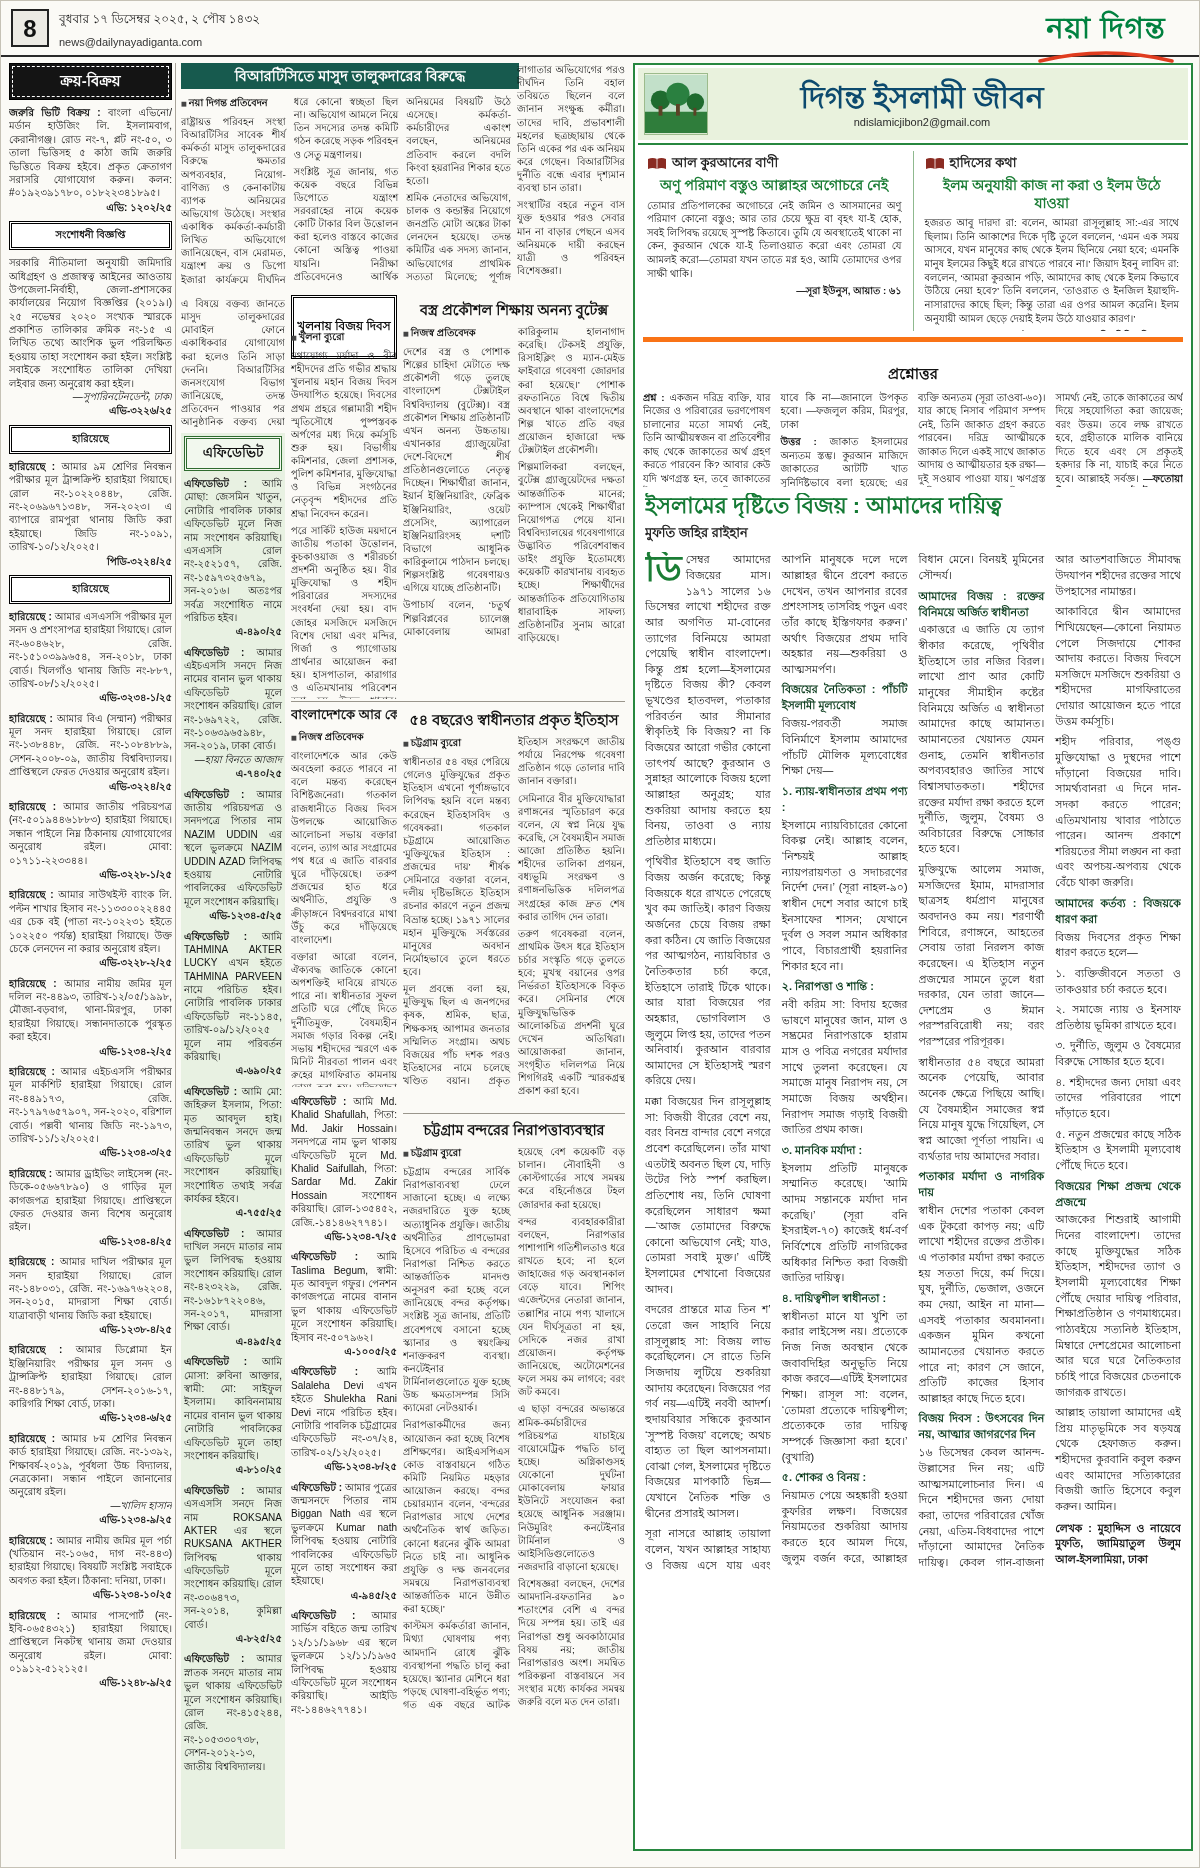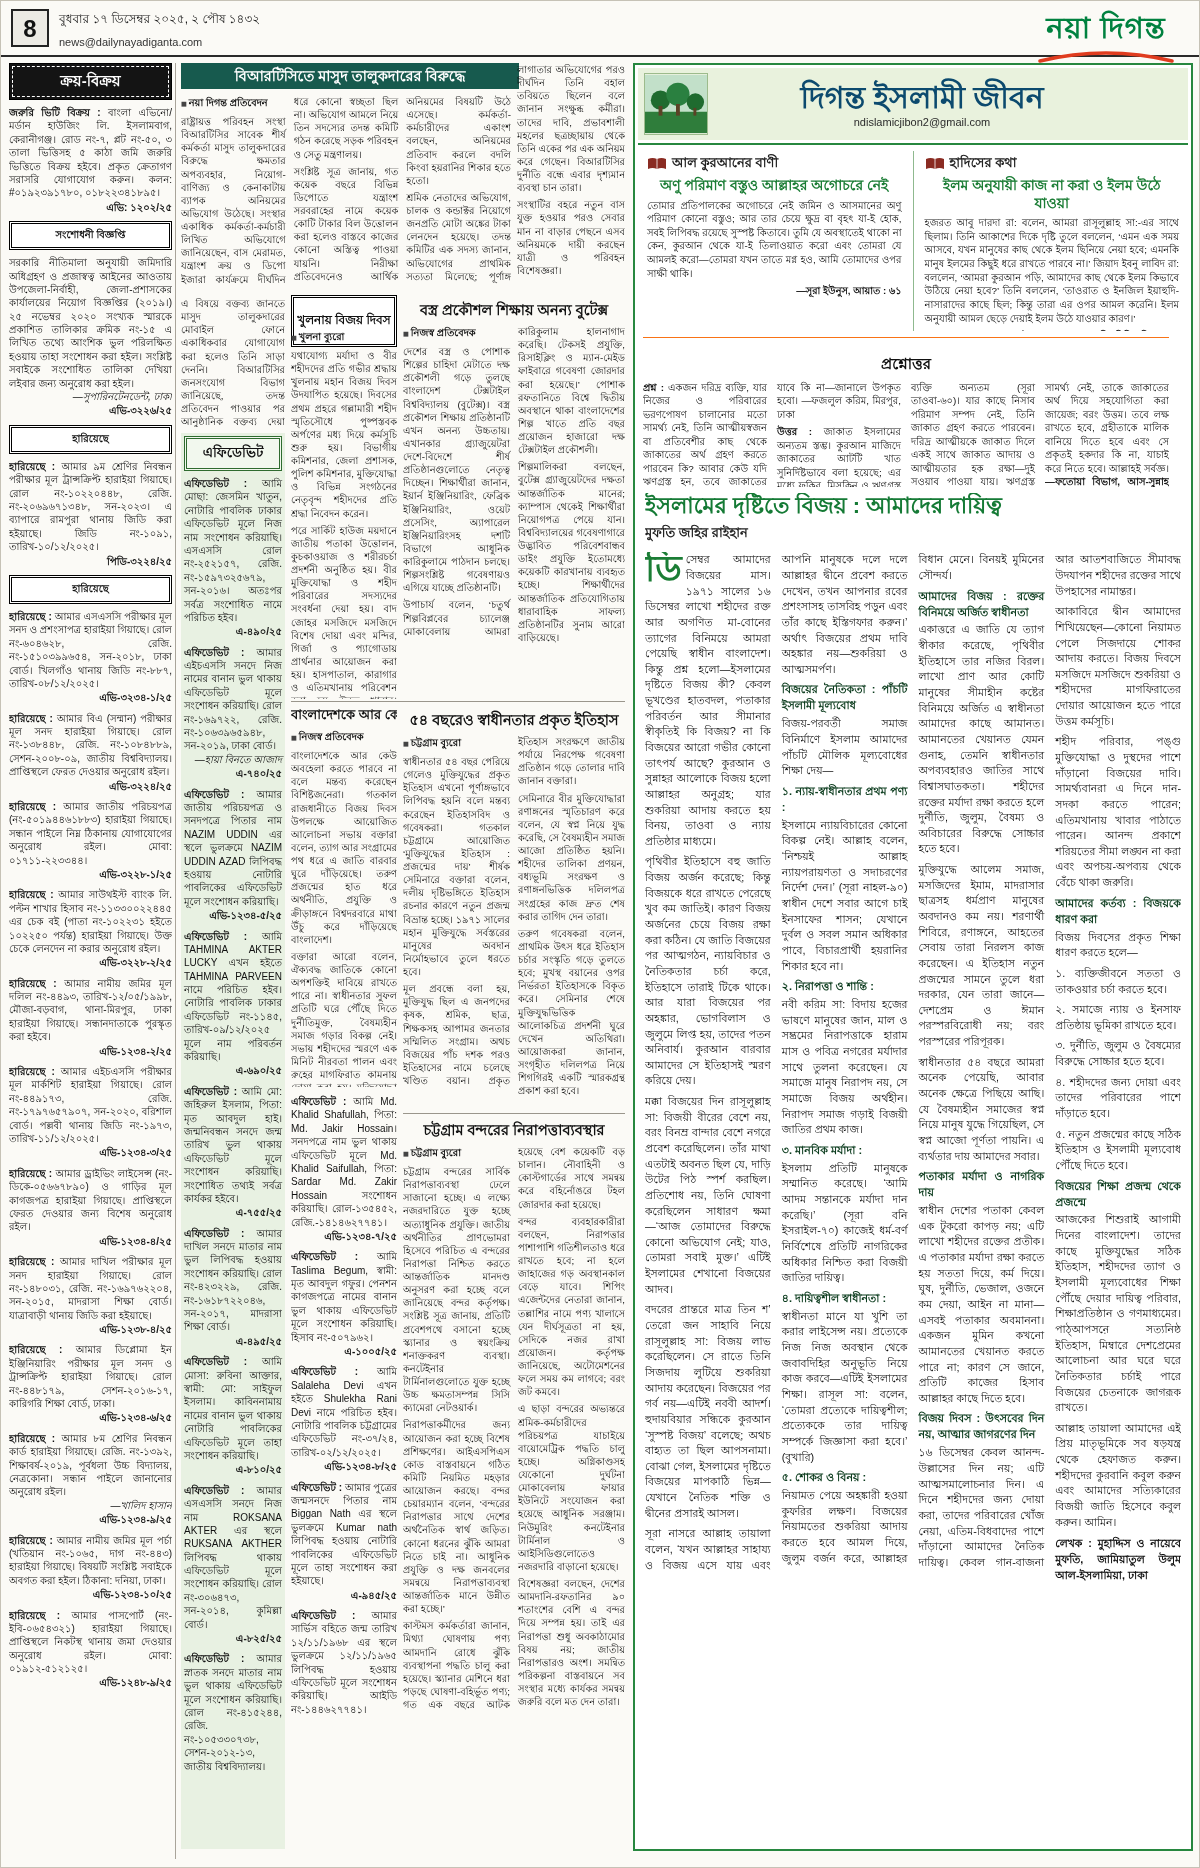--- a/index.html
+++ b/index.html
@@ -30,21 +30,21 @@
   .leftcol { position:absolute; left:8px; top:62px; width:163px; height:1798px; overflow:hidden; }
   .sec-dark { background:#141414; color:#fff; font-weight:bold; font-size:15px; text-align:center; padding:5px 0; margin-bottom:6px; outline:1px dashed #fff; outline-offset:-4px; border:1px solid #000; }
   .sec-box { border:3px double #000; font-weight:bold; font-size:10px; text-align:center; padding:3px 0; margin:7px 0 6px; background:#fff; }
   .vrule { position:absolute; width:1px; background:#a9a49a; }
 
   
   .lead-bar { position:absolute; left:180px; top:62px; width:338px; height:26px; background:#175a4e; color:#fff; font-weight:bold; font-size:14.5px; text-align:center; line-height:26px; white-space:nowrap; overflow:hidden; }
   .lead-sideD { left:516px; top:62px; width:108px; height:228px; }
   .lead-body3 { left:180px; top:94px; width:330px; height:194px; column-count:3; column-gap:8px; }
   .lead-contA { left:180px; top:296px; width:104px; height:130px; }
-  .khulna-hd { position:absolute; left:290px; top:294px; width:106px; border:3px double #000; font-weight:bold; font-size:12px; text-align:center; padding:13px 1px; background:#fff; }
+  .khulna-hd { position:absolute; left:290px; top:294px; width:106px; border:3px double #000; font-weight:bold; font-size:12px; text-align:center; padding:19px 1px; background:#fff; }
   .khulna-body { left:290px; top:328px; width:106px; height:370px; }
   .sub-hd { position:absolute; font-weight:bold; text-align:center; color:#111; overflow:hidden; white-space:nowrap; }
   .butex-hd { left:402px; top:298px; width:222px; font-size:14.5px; }
   .butex-body { left:402px; top:324px; width:222px; height:374px; column-count:2; column-gap:8px; }
   .bd-hd { left:290px; top:704px; width:106px; font-size:13px; }
   .bd-body { left:290px; top:728px; width:106px; height:358px; }
   .bd-entries { left:290px; top:1094px; width:106px; height:754px; }
   .hist-hd { left:402px; top:708px; width:222px; font-size:14.5px; }
   .hist-body { left:402px; top:734px; width:222px; height:370px; column-count:2; column-gap:8px; }
   .hrule { position:absolute; height:1px; background:#9a968c; }
@@ -61,21 +61,21 @@
   .isl-title { font-size:30px; font-weight:bold; color:#0c4a6e; line-height:1.1; }
   .isl-email { font-size:11px; color:#2b2b2b; margin-top:2px; }
   .isl-div { position:absolute; left:3px; right:3px; top:78px; height:2px; background:#27873f; }
   .quotes-row { position:absolute; left:8px; right:8px; top:86px; height:180px; display:flex; }
   .quote-box { flex:1; overflow:hidden; padding:2px 4px; }
   .qdiv { width:1px; background:#8fb98f; margin:0 7px; }
   .q-label { display:flex; align-items:center; gap:5px; font-weight:bold; font-size:13px; color:#222; margin-bottom:3px; }
   .q-head { font-weight:bold; font-size:14px; color:#1b7d35; text-align:center; line-height:1.25; margin-bottom:4px; }
   .q-body { font-size:9.9px; line-height:1.38; text-align:justify; }
   .q-src { font-size:9.7px; font-weight:bold; text-align:right; margin-top:3px; }
-  .qa-sec { position:absolute; left:8px; right:22px; top:272px; height:150px; border-top:1px solid #f97316; padding-top:14px; overflow:hidden; }
+  .qa-sec { position:absolute; left:8px; right:8px; top:272px; height:150px; border-top:5px solid #f97316; padding-top:20px; overflow:hidden; }
   .qa-title { font-weight:bold; font-size:15px; text-align:center; margin-bottom:4px; }
   .qa-body { column-count:4; column-gap:10px; font-size:9.9px; line-height:1.36; text-align:justify; }
   .qa-body p { margin-bottom:4px; }
   .feature { position:absolute; left:10px; right:10px; top:428px; bottom:8px; overflow:hidden; }
   .feat-title { font-size:22px; font-weight:bold; color:#157a35; line-height:1.15; white-space:nowrap; overflow:hidden; }
   .feat-author { font-size:13px; font-weight:bold; color:#222; margin:5px 0 8px; }
   .feat-body { column-count:4; column-gap:11px; font-size:10.8px; line-height:1.45; text-align:justify; height:1280px; overflow:hidden; }
   .feat-body p { margin-bottom:5px; }
   .subhead { font-size:11px; font-weight:bold; margin:5px 0 2px; color:#0d3d1f; }
   .dropcap { float:left; font-size:36px; line-height:0.85; font-weight:bold; color:#1b7d35; padding:2px 4px 0 0; }
@@ -376,21 +376,21 @@
 
           <p>২. সমাজে ন্যায় ও ইনসাফ প্রতিষ্ঠায় ভূমিকা রাখতে হবে।</p>
 
           <p>৩. দুর্নীতি, জুলুম ও বৈষম্যের বিরুদ্ধে সোচ্চার হতে হবে।</p>
 
           <p>৪. শহীদদের জন্য দোয়া এবং তাদের পরিবারের পাশে দাঁড়াতে হবে।</p>
 
           <p>৫. নতুন প্রজন্মের কাছে সঠিক ইতিহাস ও ইসলামী মূল্যবোধ পৌঁছে দিতে হবে।</p>
 
           <h4 class="subhead">বিজয়ের শিক্ষা প্রজন্ম থেকে প্রজন্মে</h4>
-          <p>আজকের শিশুরাই আগামী দিনের বাংলাদেশ। তাদের কাছে মুক্তিযুদ্ধের সঠিক ইতিহাস, শহীদদের ত্যাগ ও ইসলামী মূল্যবোধের শিক্ষা পৌঁছে দেয়ার দায়িত্ব পরিবার, শিক্ষাপ্রতিষ্ঠান ও গণমাধ্যমের। পাঠ্আপসন়ে সত্যনিষ্ঠ ইতিহাস, মিম্বারে দেশপ্রেমের আলোচনা আর ঘরে ঘরে নৈতিকতার চর্চাই পারে বিজয়ের চেতনাকে জাগরূক রাখতে।</p>
+          <p>আজকের শিশুরাই আগামী দিনের বাংলাদেশ। তাদের কাছে মুক্তিযুদ্ধের সঠিক ইতিহাস, শহীদদের ত্যাগ ও ইসলামী মূল্যবোধের শিক্ষা পৌঁছে দেয়ার দায়িত্ব পরিবার, শিক্ষাপ্রতিষ্ঠান ও গণমাধ্যমের। পাঠ্যবইয়ে সত্যনিষ্ঠ ইতিহাস, মিম্বারে দেশপ্রেমের আলোচনা আর ঘরে ঘরে নৈতিকতার চর্চাই পারে বিজয়ের চেতনাকে জাগরূক রাখতে।</p>
 
           <p>আল্লাহ তায়ালা আমাদের এই প্রিয় মাতৃভূমিকে সব ষড়যন্ত্র থেকে হেফাজত করুন। শহীদদের কুরবানি কবুল করুন এবং আমাদের সত্যিকারের বিজয়ী জাতি হিসেবে কবুল করুন। আমিন।</p>
 
           <p class="sig">লেখক : মুহাদ্দিস ও নায়েবে মুফতি, জামিয়াতুল উলুম আল-ইসলামিয়া, ঢাকা</p>
         </div>
     </div>
   </section>
 
 </div>
 

